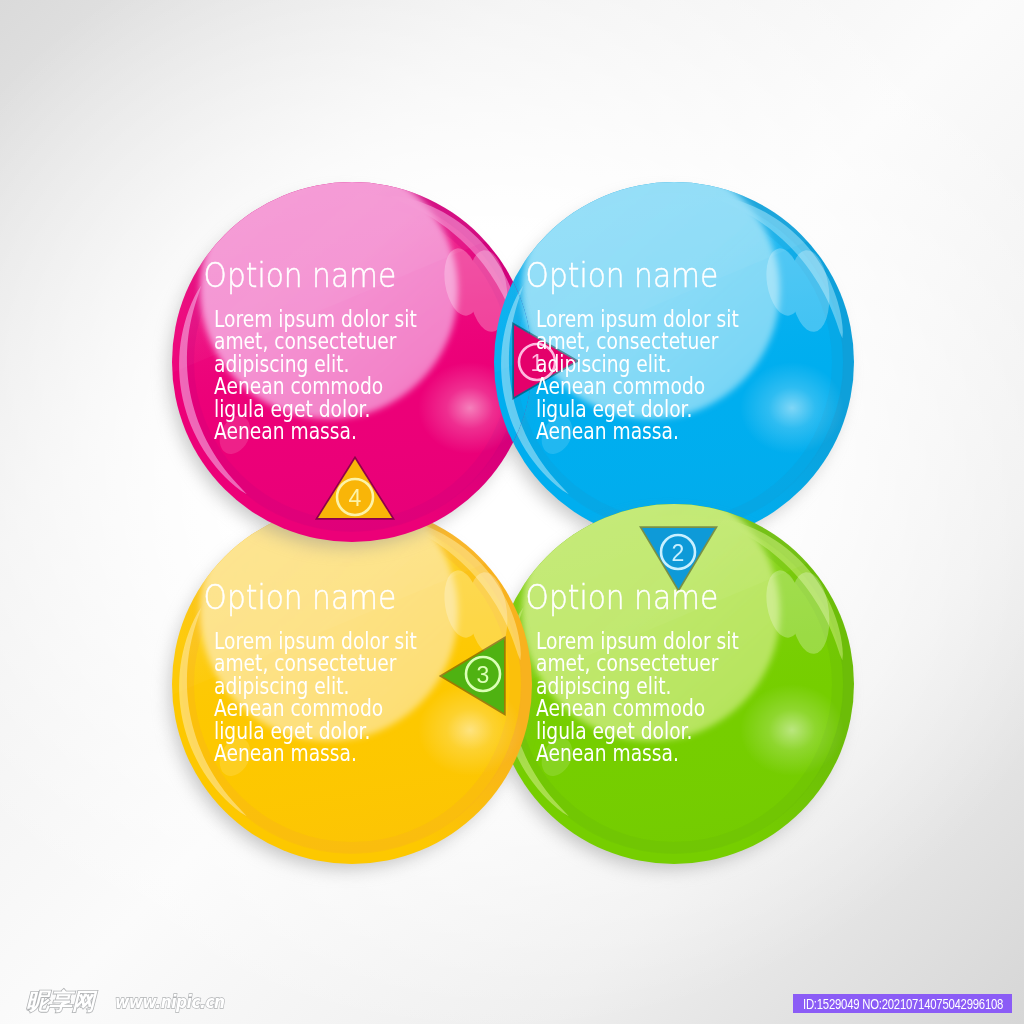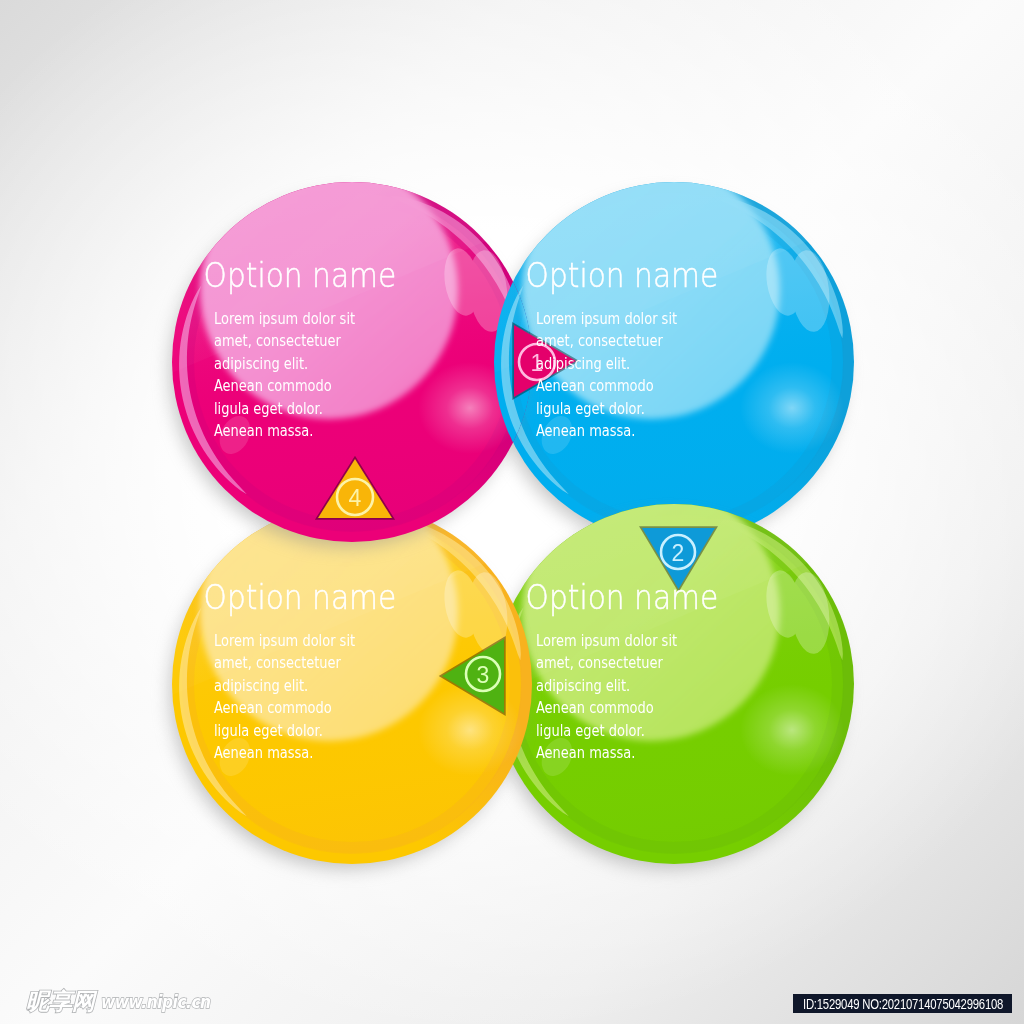--- a/index.html
+++ b/index.html
@@ -11,32 +11,32 @@
       radial-gradient(ellipse 62% 56% at 47% 45%, #ffffff 0%, #ffffff 40%, rgba(255,255,255,0) 100%),
       linear-gradient(133deg,#dadada 0%,#f0f0f0 26%,#fbfbfb 50%,#eeeeee 76%,#d6d6d6 100%);
   }
   svg.layer{position:absolute;left:0;top:0;width:1024px;height:1024px;display:block;}
   .sphere-text{position:absolute;text-align:left;color:#ffffff;}
   .sph-title{font-family:"DejaVu Sans Light","DejaVu Sans",sans-serif;font-weight:200;
      font-size:34px;line-height:34px;color:#ffffff;
      -webkit-text-stroke:0.45px #ffffff;
      transform:scaleX(0.873);transform-origin:50% 50%;}
   .sph-body{font-family:"DejaVu Sans","DejaVu Sans Light",sans-serif;font-weight:400;
-     font-size:16px;line-height:22.4px;color:#ffffff;margin-top:16px;}
+     font-size:23px;line-height:22.4px;color:#ffffff;margin-top:16px;}
   .sph-body>div{transform:scaleX(0.812);transform-origin:50% 50%;}
   .wm{position:absolute;}
-  #watermark-group{left:26px;top:990px;display:flex;align-items:flex-end;gap:6px;}
+  #watermark-group{left:26px;top:990px;display:flex;align-items:flex-end;gap:20px;}
   #watermark-group span:first-child{font-family:"DejaVu Sans",sans-serif;font-weight:700;
     font-style:italic;font-size:23px;line-height:23px;color:#ffffff;
     -webkit-text-stroke:1.6px #b0b2b4;paint-order:stroke fill;letter-spacing:0px;}
   #watermark-group span:last-child{font-family:"DejaVu Sans",sans-serif;font-weight:700;
     font-style:italic;font-size:18px;line-height:22px;color:#ffffff;
     -webkit-text-stroke:1.4px #b0b2b4;paint-order:stroke fill;letter-spacing:-0.6px;
     transform:scaleX(0.86);transform-origin:0 100%;}
-  #id-badge{left:793px;top:994px;width:219px;height:19px;background:#0f172a;
+  #id-badge{left:793px;top:994px;width:219px;height:19px;background:#8b5cf6;
     display:flex;align-items:center;overflow:hidden;}
   #id-badge span{font-family:"Liberation Sans",sans-serif;font-weight:400;font-size:14.2px;
     line-height:14px;color:#ffffff;letter-spacing:-0.3px;margin-left:10px;
     white-space:nowrap;transform:scaleX(0.80);transform-origin:0 50%;}
 </style>
 </head>
 <body>
 
 <div id="stage">
   <div id="bg"></div>

